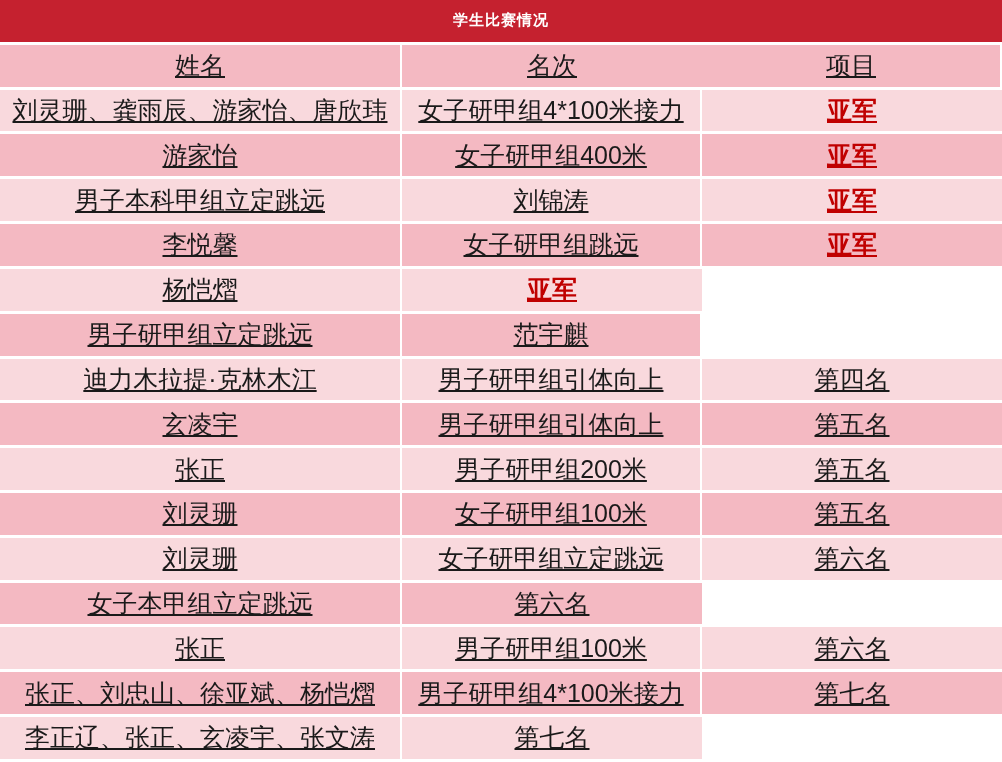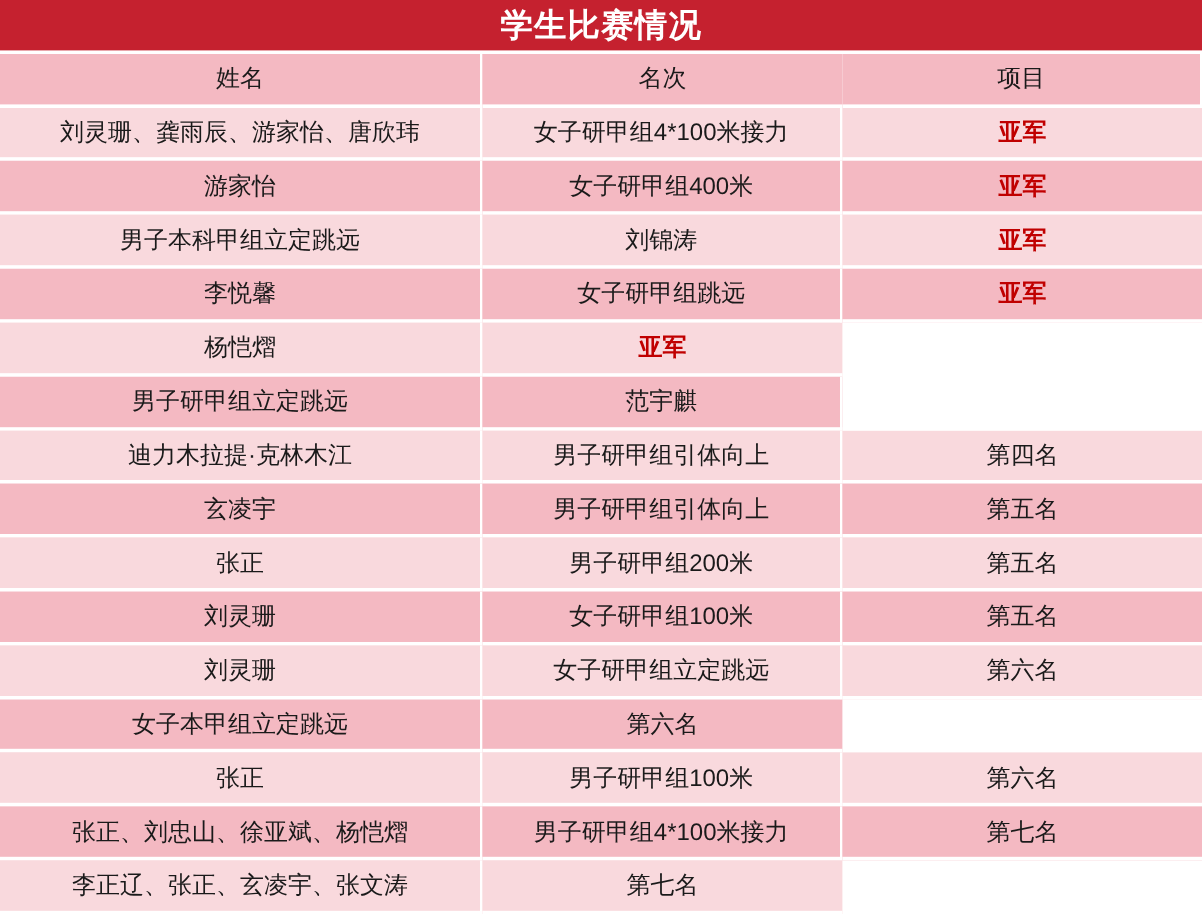--- a/index.html
+++ b/index.html
@@ -19,42 +19,43 @@
 
   .band {
     height: calc(762px / 17);
     width: 100%;
   }
 
   .title-bar {
     background: var(--title-bg);
     color: var(--title-text);
     font-weight: bold;
-    font-size: 27px;
+    font-size: 15px;
     display: flex;
     align-items: center;
     justify-content: center;
     border-bottom: 3px solid var(--grid-line);
     letter-spacing: 1px;
   }
 
   .grid-row {
     display: grid;
     grid-template-columns: 402px 300px 300px;
   }
 
   .cell {
     display: flex;
     align-items: center;
     justify-content: center;
-    font-size: 20px;
+    font-size: 25px;
     color: var(--body-text);
     border-bottom: 3px solid var(--grid-line);
     white-space: nowrap;
     overflow: hidden;
+    text-decoration: underline;
   }
   .cell.col-1, .cell.col-2 {
     border-right: 2px solid var(--grid-line);
   }
 
   .header-row .cell { background: var(--row-dark); }
   .row-light .cell  { background: var(--row-light); }
   .row-dark .cell   { background: var(--row-dark); }
 
   .rank-red {

